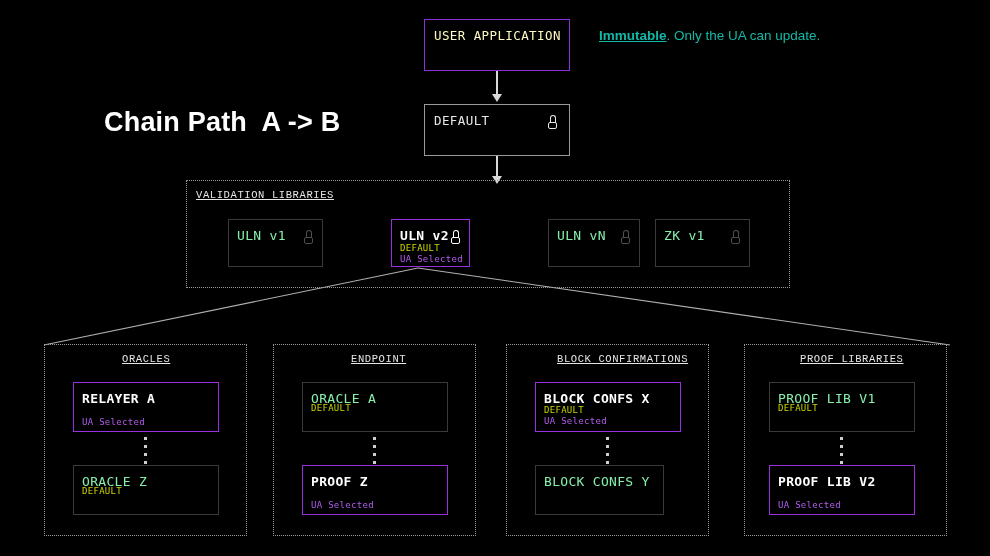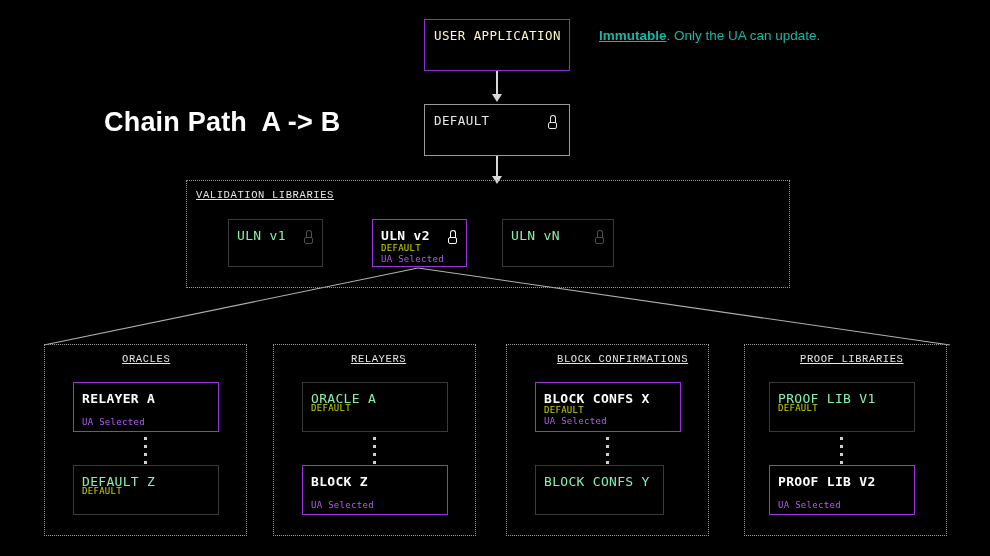--- a/index.html
+++ b/index.html
@@ -217,81 +217,88 @@
   <div class="abs panel-title" style="left:196px; top:189px;">VALIDATION LIBRARIES</div>
 
   <div class="abs card vcard" style="left:228px; top:219px; width:95px;">
     <span class="card-title off">ULN v1</span>
     <span class="lock-icon" style="color:#4d4d4d;">
         <span class="shackle"></span>
         <span class="body"></span>
       </span>
   </div>
 
-  <div class="abs card vcard selected" style="left:372px; top:219px; width:95px;">
+  <div class="abs card vcard selected" style="left:391px; top:219px; width:79px;">
     <span class="card-title on">ULN v2</span>
     <span class="tag-default">DEFAULT</span>
     <span class="tag-ua">UA Selected</span>
     <span class="lock-icon" style="color:#ffffff;">
         <span class="shackle"></span>
         <span class="body"></span>
       </span>
   </div>
 
-  <div class="abs card vcard" style="left:502px; top:219px; width:112px;">
+  <div class="abs card vcard" style="left:548px; top:219px; width:92px;">
     <span class="card-title off">ULN vN</span>
     <span class="lock-icon" style="color:#4d4d4d;">
         <span class="shackle"></span>
         <span class="body"></span>
       </span>
   </div>
 
+  <div class="abs card vcard" style="left:655px; top:219px; width:95px;">
+    <span class="card-title off">ZK v1</span>
+    <span class="lock-icon" style="color:#4d4d4d;">
+        <span class="shackle"></span>
+        <span class="body"></span>
+      </span>
+  </div>
 
   <div class="abs dotted-panel" style="left:44px; top:344px; width:203px; height:192px;"></div>
   <div class="abs panel-title" style="left:122px; top:353px;">ORACLES</div>
 
   <div class="abs card ocard selected" style="left:73px; top:382px; width:146px;">
     <span class="card-title on">RELAYER A</span>
     <span class="tag-default"></span>
     <span class="tag-ua">UA Selected</span>
   </div>
 
   <div class="abs vdots" style="left:144px; top:437px;">
     <i></i>
       <i></i>
       <i></i>
       <i></i>
       <i></i>
   </div>
 
   <div class="abs card ocard" style="left:73px; top:465px; width:146px;">
-    <span class="card-title off">DEFAULT Z</span>
+    <span class="card-title off">ORACLE Z</span>
     <span class="tag-default" style="top:20px;">DEFAULT</span>
     <span class="tag-ua"></span>
   </div>
 
   <div class="abs dotted-panel" style="left:273px; top:344px; width:203px; height:192px;"></div>
-  <div class="abs panel-title" style="left:351px; top:353px;">RELAYERS</div>
+  <div class="abs panel-title" style="left:351px; top:353px;">ENDPOINT</div>
 
   <div class="abs card ocard" style="left:302px; top:382px; width:146px;text-align:center;">
     <span class="card-title off">ORACLE A</span>
     <span class="tag-default" style="top:20px;">DEFAULT</span>
     <span class="tag-ua"></span>
   </div>
 
   <div class="abs vdots" style="left:373px; top:437px;">
     <i></i>
       <i></i>
       <i></i>
       <i></i>
       <i></i>
   </div>
 
   <div class="abs card ocard selected" style="left:302px; top:465px; width:146px;">
-    <span class="card-title on">BLOCK Z</span>
+    <span class="card-title on">PROOF Z</span>
     <span class="tag-default"></span>
     <span class="tag-ua">UA Selected</span>
   </div>
 
   <div class="abs dotted-panel" style="left:506px; top:344px; width:203px; height:192px;"></div>
   <div class="abs panel-title" style="left:557px; top:353px;">BLOCK CONFIRMATIONS</div>
 
   <div class="abs card ocard selected" style="left:535px; top:382px; width:146px;">
     <span class="card-title on">BLOCK CONFS X</span>
     <span class="tag-default" style="top:22px;">DEFAULT</span>

